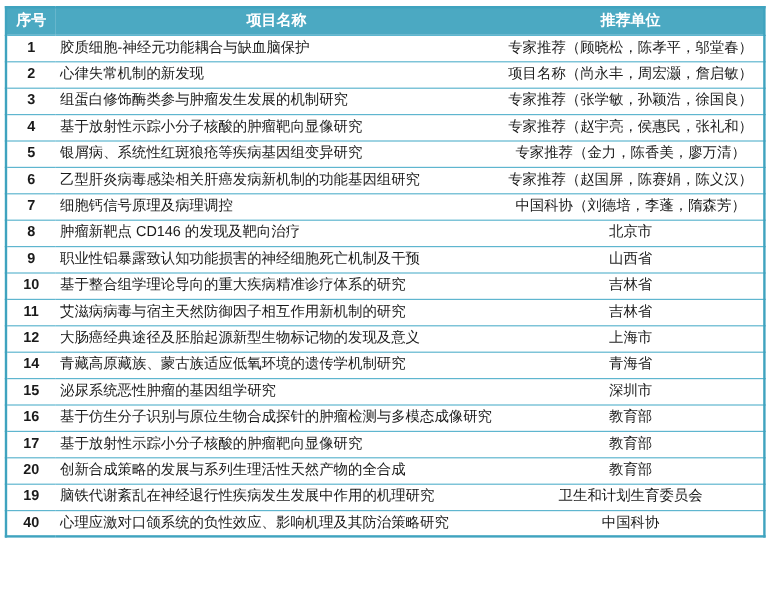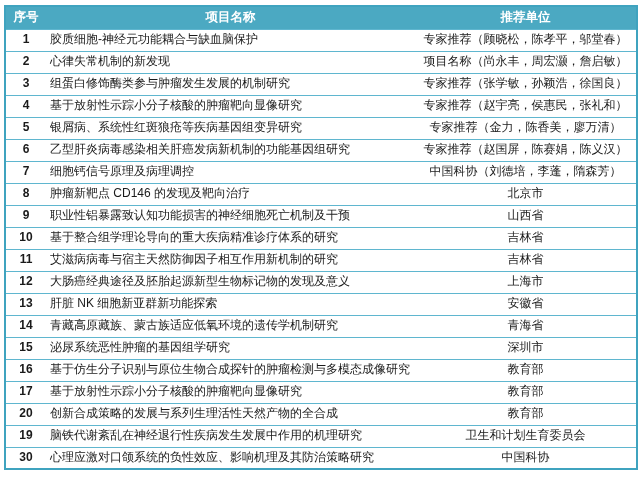--- a/index.html
+++ b/index.html
@@ -113,25 +113,20 @@
     <td class="col-index">11</td>
     <td class="col-name">艾滋病病毒与宿主天然防御因子相互作用新机制的研究</td>
     <td class="col-unit">吉林省</td>
   </tr>
         <tr>
     <td class="col-index">12</td>
     <td class="col-name">大肠癌经典途径及胚胎起源新型生物标记物的发现及意义</td>
     <td class="col-unit">上海市</td>
   </tr>
         <tr>
-    <td class="col-index">13</td>
-    <td class="col-name">肝脏 NK 细胞新亚群新功能探索</td>
-    <td class="col-unit">安徽省</td>
-  </tr>
-        <tr>
     <td class="col-index">14</td>
     <td class="col-name">青藏高原藏族、蒙古族适应低氧环境的遗传学机制研究</td>
     <td class="col-unit">青海省</td>
   </tr>
         <tr>
     <td class="col-index">15</td>
     <td class="col-name">泌尿系统恶性肿瘤的基因组学研究</td>
     <td class="col-unit">深圳市</td>
   </tr>
         <tr>
@@ -148,19 +143,19 @@
     <td class="col-index">20</td>
     <td class="col-name">创新合成策略的发展与系列生理活性天然产物的全合成</td>
     <td class="col-unit">教育部</td>
   </tr>
         <tr>
     <td class="col-index">19</td>
     <td class="col-name">脑铁代谢紊乱在神经退行性疾病发生发展中作用的机理研究</td>
     <td class="col-unit">卫生和计划生育委员会</td>
   </tr>
         <tr>
-    <td class="col-index">30</td>
+    <td class="col-index">40</td>
     <td class="col-name">心理应激对口颌系统的负性效应、影响机理及其防治策略研究</td>
     <td class="col-unit">中国科协</td>
   </tr>
       </tbody>
   </table>
 </div>
 
 </body></html>

